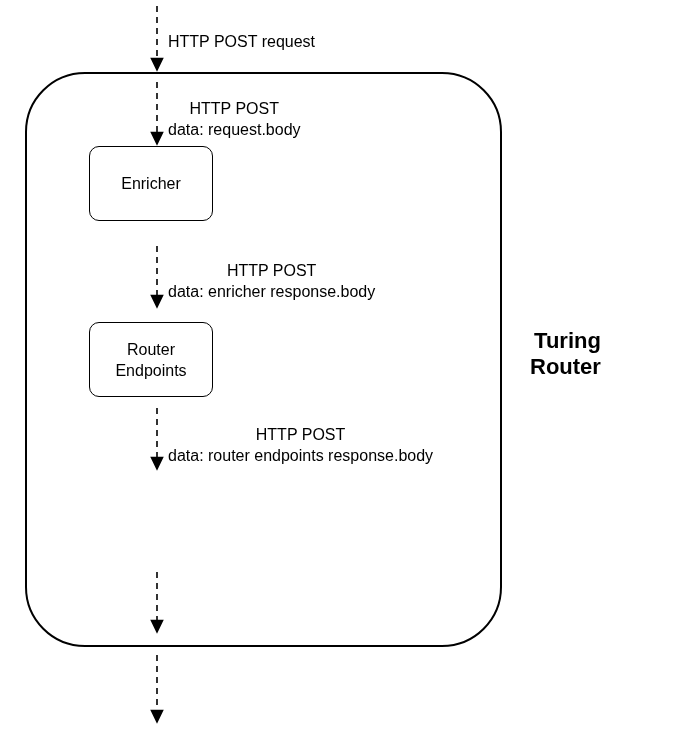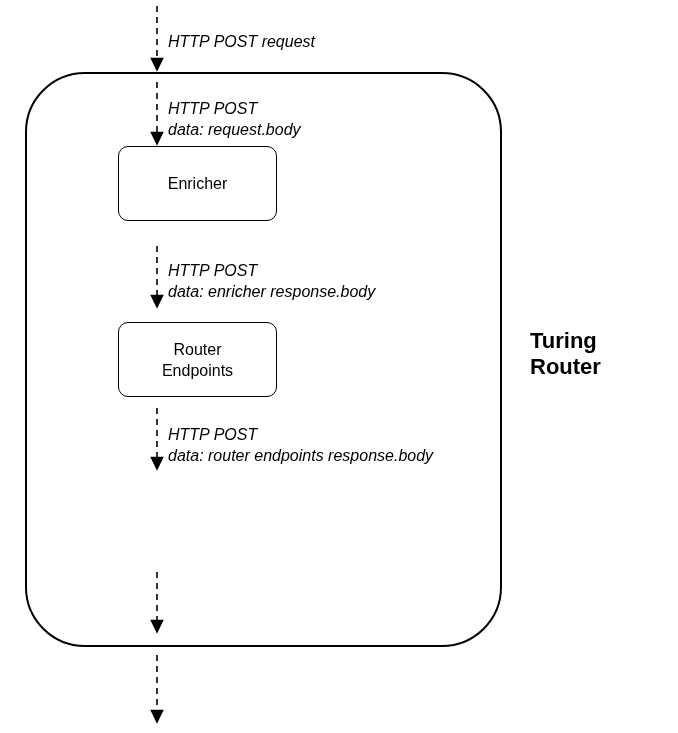--- a/index.html
+++ b/index.html
@@ -31,61 +31,60 @@
     position: absolute;
     left: 0;
     top: 0;
     width: 678px;
     height: 733px;
     pointer-events: none;
   }
   .node {
     position: absolute;
     left: 89px;
-    width: 159px;
+    width: 124px;
     height: 75px;
     box-sizing: border-box;
     border: 1.5px solid #000000;
     border-radius: 10px;
     background: #ffffff;
     display: flex;
     align-items: center;
     justify-content: center;
     text-align: center;
     font-size: 16px;
     line-height: 21px;
     white-space: pre-line;
-    margin-left: 29px;
   }
   .node-enricher { top: 146px; }
   .node-router-endpoints { top: 322px; }
   .node-ensembler { top: 484px; }
   .edge-label {
     position: absolute;
     left: 168px;
     font-size: 16px;
     line-height: 21px;
     white-space: pre-line;
-    text-align: left;
-    font-style: italic;
+    text-align: center;
   }
   .lbl-1 { top: 31px; }
   .lbl-2 { top: 98px; }
   .lbl-3 { top: 260px; }
   .lbl-4 { top: 424px; }
   .lbl-5 { top: 584px; }
   .lbl-6 { top: 671px; }
   .boundary-label {
     position: absolute;
     left: 530px;
     top: 328px;
     font-size: 22px;
     line-height: 26px;
     font-weight: bold;
     white-space: pre-line;
+    text-align: right;
   }
 </style>
 </head>
 <body>
 
 <div class="canvas">
 
   <div class="boundary"></div>
 
   <svg class="arrow-layer" width="678" height="733" viewBox="0 0 678 733" xmlns="http://www.w3.org/2000/svg">

